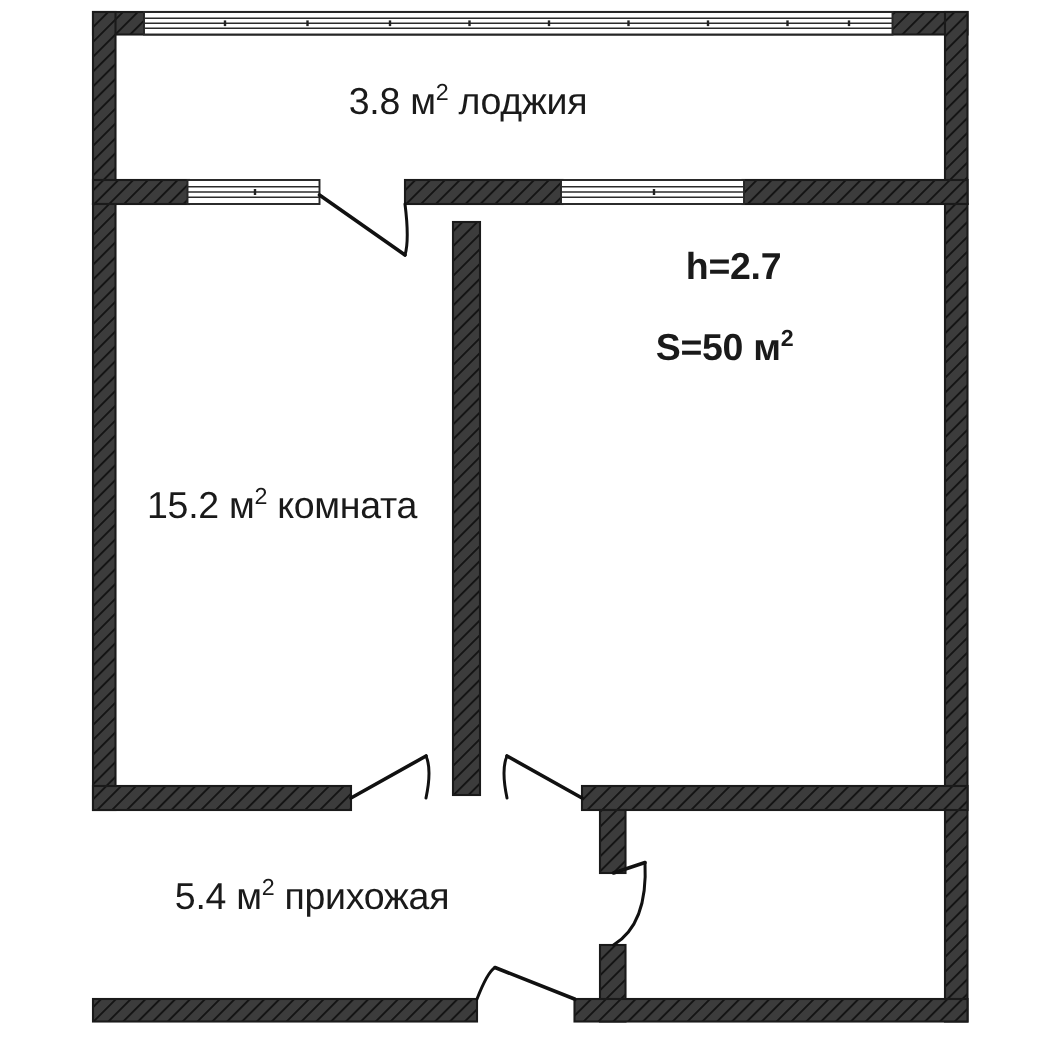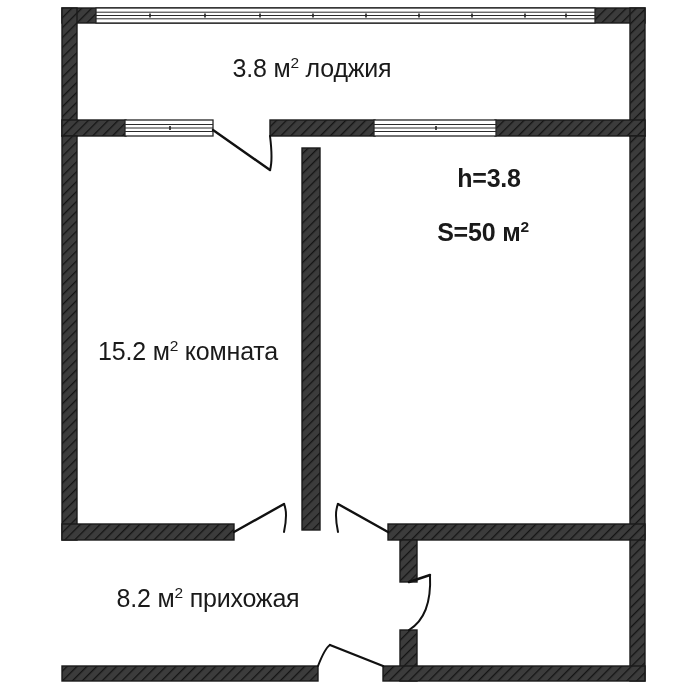--- a/index.html
+++ b/index.html
@@ -160,30 +160,30 @@
         <path d="M 318 666 Q 325 648 330 645" stroke-width="2"></path>
       </g>
     </g>
   </svg>
 
   <div class="plan-label label-loggia" style="left:312px; top:69px;text-align:center;">
     <span>3.8</span><span>&nbsp;</span><span>м</span><span class="sup">2</span>&nbsp;<span>лоджия</span>
   </div>
 
   <div class="plan-label label-info-h" style="left:489px; top:179px;">
-    <span>h=3.8</span>
+    <span>h=2.7</span>
   </div>
 
   <div class="plan-label label-info" style="left:483px; top:233px;">
     <span>S=50&nbsp;<span>м</span><span class="sup">2</span></span>
   </div>
 
-  <div class="plan-label label-room" style="left:188px; top:352px;text-align:right;">
+  <div class="plan-label label-room" style="left:188px; top:338px;text-align:right;">
     <span>15.2</span>&nbsp;<span>м</span><span class="sup">2</span>&nbsp;<span>комната</span>
   </div>
 
 
   <div class="plan-label label-room" style="left:208px; top:599px;">
-    <span>8.2</span>&nbsp;<span>м</span><span class="sup">2</span>&nbsp;<span>прихожая</span>
+    <span>5.4</span>&nbsp;<span>м</span><span class="sup">2</span>&nbsp;<span>прихожая</span>
   </div>
 
 
 </div>
 
 </body></html>

